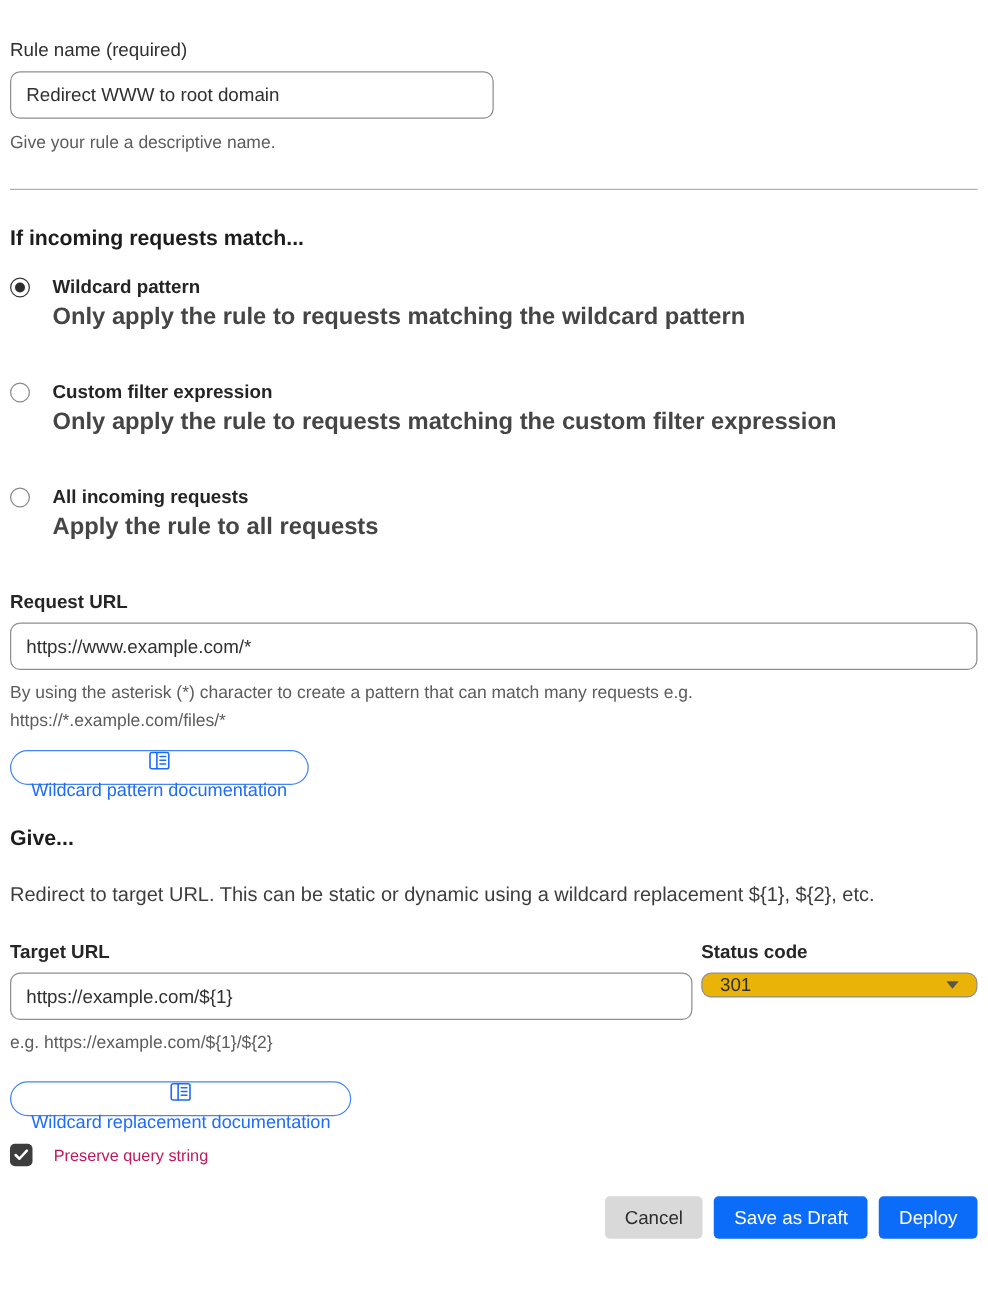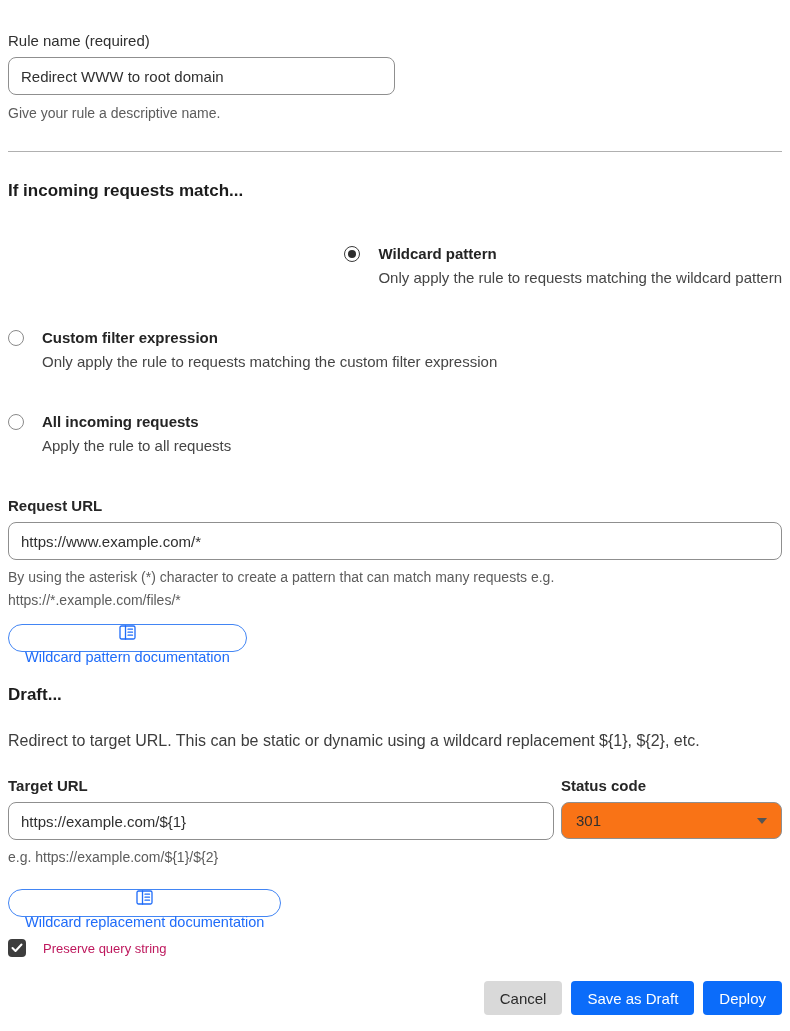--- a/index.html
+++ b/index.html
@@ -25,53 +25,53 @@
   .rule-name-input { width: 387px; }
   .full-width { width: 100%; }
 
   .helper { font-size: 14px; color: #5c5c5c; margin-top: 7px; line-height: 23px; }
 
   hr.divider { border: none; border-top: 1px solid #b0b0b0; margin: 26px 0 0 0; }
 
   .section-heading { font-size: 17px; font-weight: 700; color: #1c1c1c; margin-top: 28px; line-height: 21px; }
 
   .radio-item { display: flex; align-items: flex-start; margin-top: 42px; cursor: pointer; }
-  .radio-item.first { margin-top: 44px; justify-content: flex-end; }
+  .radio-item.first { margin-top: 20px; }
   .radio-circle {
     flex: none; width: 16px; height: 16px; border-radius: 50%;
     border: 1px solid #8a8a8a; margin-top: 1px; position: relative; background: #fff;
   }
   .radio-circle.checked { border-color: #3a3a3a; }
   .radio-circle.checked::after {
     content: ""; position: absolute; left: 3px; top: 3px; width: 8px; height: 8px;
     border-radius: 50%; background: #2d2d2d;
   }
   .radio-texts { margin-left: 18px; }
   .radio-label { font-size: 15px; font-weight: 700; color: #242424; line-height: 18px; }
-  .radio-desc  { font-size: 15px; color: #454545; margin-top: 6px; line-height: 18px; }
+  .radio-desc  { font-size: 19px; color: #454545; margin-top: 6px; line-height: 18px; font-weight: bold; }
 
   .pill-button {
     display: inline-flex; align-items: center; gap: 9px;
     margin-top: 12px; height: 28px; padding: 0 16px;
     border: 1px solid #4285f4; border-radius: 15px;
     background: #ffffff; color: #1f6cf9; font-size: 14.5px;
     font-family: "Liberation Sans", sans-serif; cursor: pointer; flex-direction: column;
   }
   .pill-button.second { margin-top: 20px; }
 
   .then-desc { font-size: 16px; color: #3d3d3d; margin-top: 26px; line-height: 20px; }
 
   .target-row { display: flex; gap: 7px; margin-top: 26px; }
   .col-left  { width: 546px; flex: none; }
   .col-right { flex: 1; }
 
   .select-box {
-    margin-top: 8px; height: 37px; border: 1px solid #8f8f8f; border-radius: 8px;
+    margin-top: 8px; height: 20px; border: 1px solid #8f8f8f; border-radius: 8px;
     display: flex; align-items: center; justify-content: space-between;
-    padding: 0 14px; font-size: 15px; color: #303030; background: #f97316; cursor: pointer;
+    padding: 0 14px; font-size: 15px; color: #303030; background: #eab308; cursor: pointer;
   }
   .caret-down {
     width: 0; height: 0;
     border-left: 5px solid transparent; border-right: 5px solid transparent;
     border-top: 6px solid #555555;
   }
 
   .checkbox-row { display: flex; align-items: center; gap: 17px; margin-top: 22px; cursor: pointer; }
   .checkbox {
     flex: none; width: 18px; height: 18px; border-radius: 4px;
@@ -142,21 +142,21 @@
         <line x1="6.5" y1="1" x2="6.5" y2="14"></line>
         <line x1="9" y1="4.2" x2="13.5" y2="4.2"></line>
         <line x1="9" y1="7.2" x2="13.5" y2="7.2"></line>
         <line x1="9" y1="10.2" x2="13.5" y2="10.2"></line>
       </svg>
     </span>
     <span>Wildcard pattern documentation</span>
   </button>
 
   
-  <div class="section-heading" style="margin-top:32px;">Draft...</div>
+  <div class="section-heading" style="margin-top:32px;">Give...</div>
   <div class="then-desc">Redirect to target URL. This can be static or dynamic using a wildcard replacement ${1}, ${2}, etc.</div>
 
   <div class="target-row">
     <div class="col-left">
       <div class="bold-label">Target URL</div>
       <input class="text-input full-width" type="text" value="https://example.com/${1}" style="">
       <div class="helper" style="margin-top:6px;">e.g. https://example.com/${1}/${2}</div>
     </div>
     <div class="col-right">
       <div class="bold-label">Status code</div>

